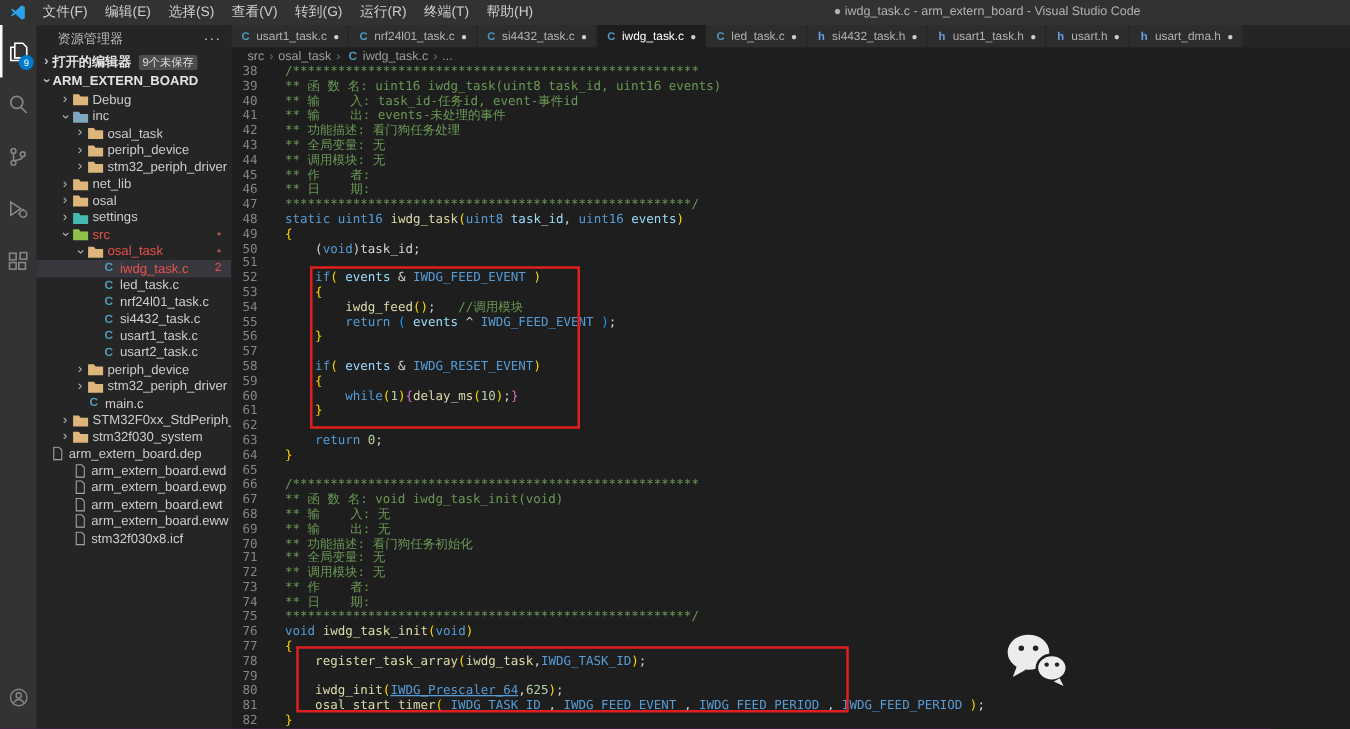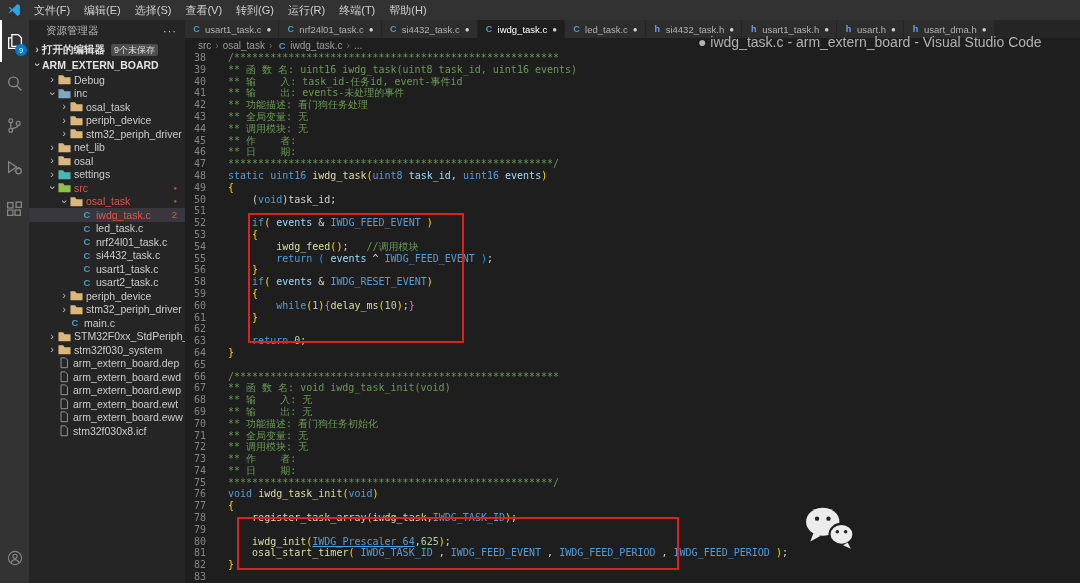--- a/index.html
+++ b/index.html
@@ -3,22 +3,22 @@
 <meta charset="utf-8">
 <style>
   html,body{margin:0;padding:0;background:#1e1e1e;}
   #page{position:relative;width:1080px;height:583px;overflow:hidden;background:#701a75;
         font-family:"Liberation Sans",sans-serif;-webkit-font-smoothing:antialiased;}
   
   .titlebar{position:absolute;left:0;top:0;width:1080px;height:20px;background:#323233;
             display:flex;align-items:center;z-index:5;}
   .vscode-logo{margin:0 6px 0 7px;flex:none;display:flex;}
   .menu-item{padding:0 7px;font-size:11px;color:#cfcfcf;height:20px;line-height:20px;cursor:default;}
-  .window-title{position:absolute;left:698px;top:0;height:20px;line-height:20px;
-                font-size:14px;color:#b2b2b2;white-space:nowrap;margin-top:32px;}
+  .window-title{position:absolute;left:667px;top:0;height:20px;line-height:20px;
+                font-size:10px;color:#b2b2b2;white-space:nowrap;}
   
   .activitybar{position:absolute;left:0;top:20px;width:29px;height:563px;background:#333333;}
   .act-item{height:42px;display:flex;align-items:center;justify-content:center;color:#868686;position:relative;}
   .act-item.active{color:#ffffff;box-shadow:inset 2px 0 0 #ffffff;}
   .act-badge{position:absolute;right:2px;bottom:6px;color:#fff;font-size:7.5px;width:12px;height:12px;
              border-radius:50%;display:flex;align-items:center;justify-content:center;background:#007acc;}
   .act-bottom{position:absolute;bottom:4px;left:0;width:29px;}
   
   .sidebar{position:absolute;left:29px;top:20px;width:156px;height:563px;background:#252526;overflow:hidden;}
   .sb-title{height:22px;display:flex;align-items:center;padding:0 8px 0 17px;font-size:10.5px;color:#b9b9b9;}
@@ -273,21 +273,21 @@
           </svg>
           <span class="tlabel">STM32F0xx_StdPeriph_Driver</span>
         </div>
         <div class="trow" style="padding-left:18px">
           <span class="chev ">›</span>
           <svg class="ficon" width="13" height="11" viewBox="0 0 14 11">
             <path d="M0.5 1h5l1.5 2h6.5v7.5H0.5z" fill="#dcb67a"></path>
           </svg>
           <span class="tlabel">stm32f030_system</span>
         </div>
-        <div class="trow" style="padding-left:18px">
+        <div class="trow" style="">
           <span class="chev none">›</span>
           <svg class="ficon" width="12" height="12" viewBox="0 0 14 13">
             <path d="M3.5 0.5h5l2.5 2.5v9h-7.5z" fill="none" stroke="#9da5ab"></path>
           </svg>
           <span class="tlabel">arm_extern_board.dep</span>
         </div>
         <div class="trow" style="padding-left:18px">
           <span class="chev none">›</span>
           <svg class="ficon" width="12" height="12" viewBox="0 0 14 13">
             <path d="M3.5 0.5h5l2.5 2.5v9h-7.5z" fill="none" stroke="#9da5ab"></path>
@@ -404,20 +404,21 @@
         <div class="code-line"><span class="ln">47</span><span class="lc"><span class="tk-cm">******************************************************/</span></span></div>
         <div class="code-line"><span class="ln">48</span><span class="lc"><span class="tk-kw">static</span><span class="tk-pt"> </span><span class="tk-kw">uint16</span><span class="tk-pt"> </span><span class="tk-fn">iwdg_task</span><span class="tk-b1">(</span><span class="tk-kw">uint8</span><span class="tk-pt"> </span><span class="tk-vr">task_id</span><span class="tk-pt">, </span><span class="tk-kw">uint16</span><span class="tk-pt"> </span><span class="tk-vr">events</span><span class="tk-b1">)</span></span></div>
         <div class="code-line"><span class="ln">49</span><span class="lc"><span class="tk-b1">{</span></span></div>
         <div class="code-line"><span class="ln">50</span><span class="lc"><span class="tk-pt">    (</span><span class="tk-kw">void</span><span class="tk-pt">)task_id;</span></span></div>
         <div class="code-line"><span class="ln">51</span><span class="lc"></span></div>
         <div class="code-line"><span class="ln">52</span><span class="lc"><span class="tk-pt">    </span><span class="tk-kw">if</span><span class="tk-b1">(</span><span class="tk-pt"> </span><span class="tk-vr">events</span><span class="tk-pt"> &amp; </span><span class="tk-kw">IWDG_FEED_EVENT</span><span class="tk-pt"> </span><span class="tk-b1">)</span></span></div>
         <div class="code-line"><span class="ln">53</span><span class="lc"><span class="tk-pt">    </span><span class="tk-b1">{</span></span></div>
         <div class="code-line"><span class="ln">54</span><span class="lc"><span class="tk-pt">        </span><span class="tk-fn">iwdg_feed</span><span class="tk-b1">()</span><span class="tk-pt">;   </span><span class="tk-cm">//调用模块</span></span></div>
         <div class="code-line"><span class="ln">55</span><span class="lc"><span class="tk-pt">        </span><span class="tk-kw">return</span><span class="tk-pt"> </span><span class="tk-b3">(</span><span class="tk-pt"> </span><span class="tk-vr">events</span><span class="tk-pt"> ^ </span><span class="tk-kw">IWDG_FEED_EVENT</span><span class="tk-pt"> </span><span class="tk-b3">)</span><span class="tk-pt">;</span></span></div>
         <div class="code-line"><span class="ln">56</span><span class="lc"><span class="tk-pt">    </span><span class="tk-b1">}</span></span></div>
+        <div class="code-line"><span class="ln">57</span><span class="lc"></span></div>
         <div class="code-line"><span class="ln">58</span><span class="lc"><span class="tk-pt">    </span><span class="tk-kw">if</span><span class="tk-b1">(</span><span class="tk-pt"> </span><span class="tk-vr">events</span><span class="tk-pt"> &amp; </span><span class="tk-kw">IWDG_RESET_EVENT</span><span class="tk-b1">)</span></span></div>
         <div class="code-line"><span class="ln">59</span><span class="lc"><span class="tk-pt">    </span><span class="tk-b1">{</span></span></div>
         <div class="code-line"><span class="ln">60</span><span class="lc"><span class="tk-pt">        </span><span class="tk-kw">while</span><span class="tk-b1">(</span><span class="tk-nm">1</span><span class="tk-b1">)</span><span class="tk-b2">{</span><span class="tk-fn">delay_ms</span><span class="tk-b1">(</span><span class="tk-nm">10</span><span class="tk-b1">)</span><span class="tk-pt">;</span><span class="tk-b2">}</span></span></div>
         <div class="code-line"><span class="ln">61</span><span class="lc"><span class="tk-pt">    </span><span class="tk-b1">}</span></span></div>
         <div class="code-line"><span class="ln">62</span><span class="lc"></span></div>
         <div class="code-line"><span class="ln">63</span><span class="lc"><span class="tk-pt">    </span><span class="tk-kw">return</span><span class="tk-pt"> </span><span class="tk-nm">0</span><span class="tk-pt">;</span></span></div>
         <div class="code-line"><span class="ln">64</span><span class="lc"><span class="tk-b1">}</span></span></div>
         <div class="code-line"><span class="ln">65</span><span class="lc"></span></div>
         <div class="code-line"><span class="ln">66</span><span class="lc"><span class="tk-cm">/******************************************************</span></span></div>
         <div class="code-line"><span class="ln">67</span><span class="lc"><span class="tk-cm">** 函 数 名: void iwdg_task_init(void)</span></span></div>

